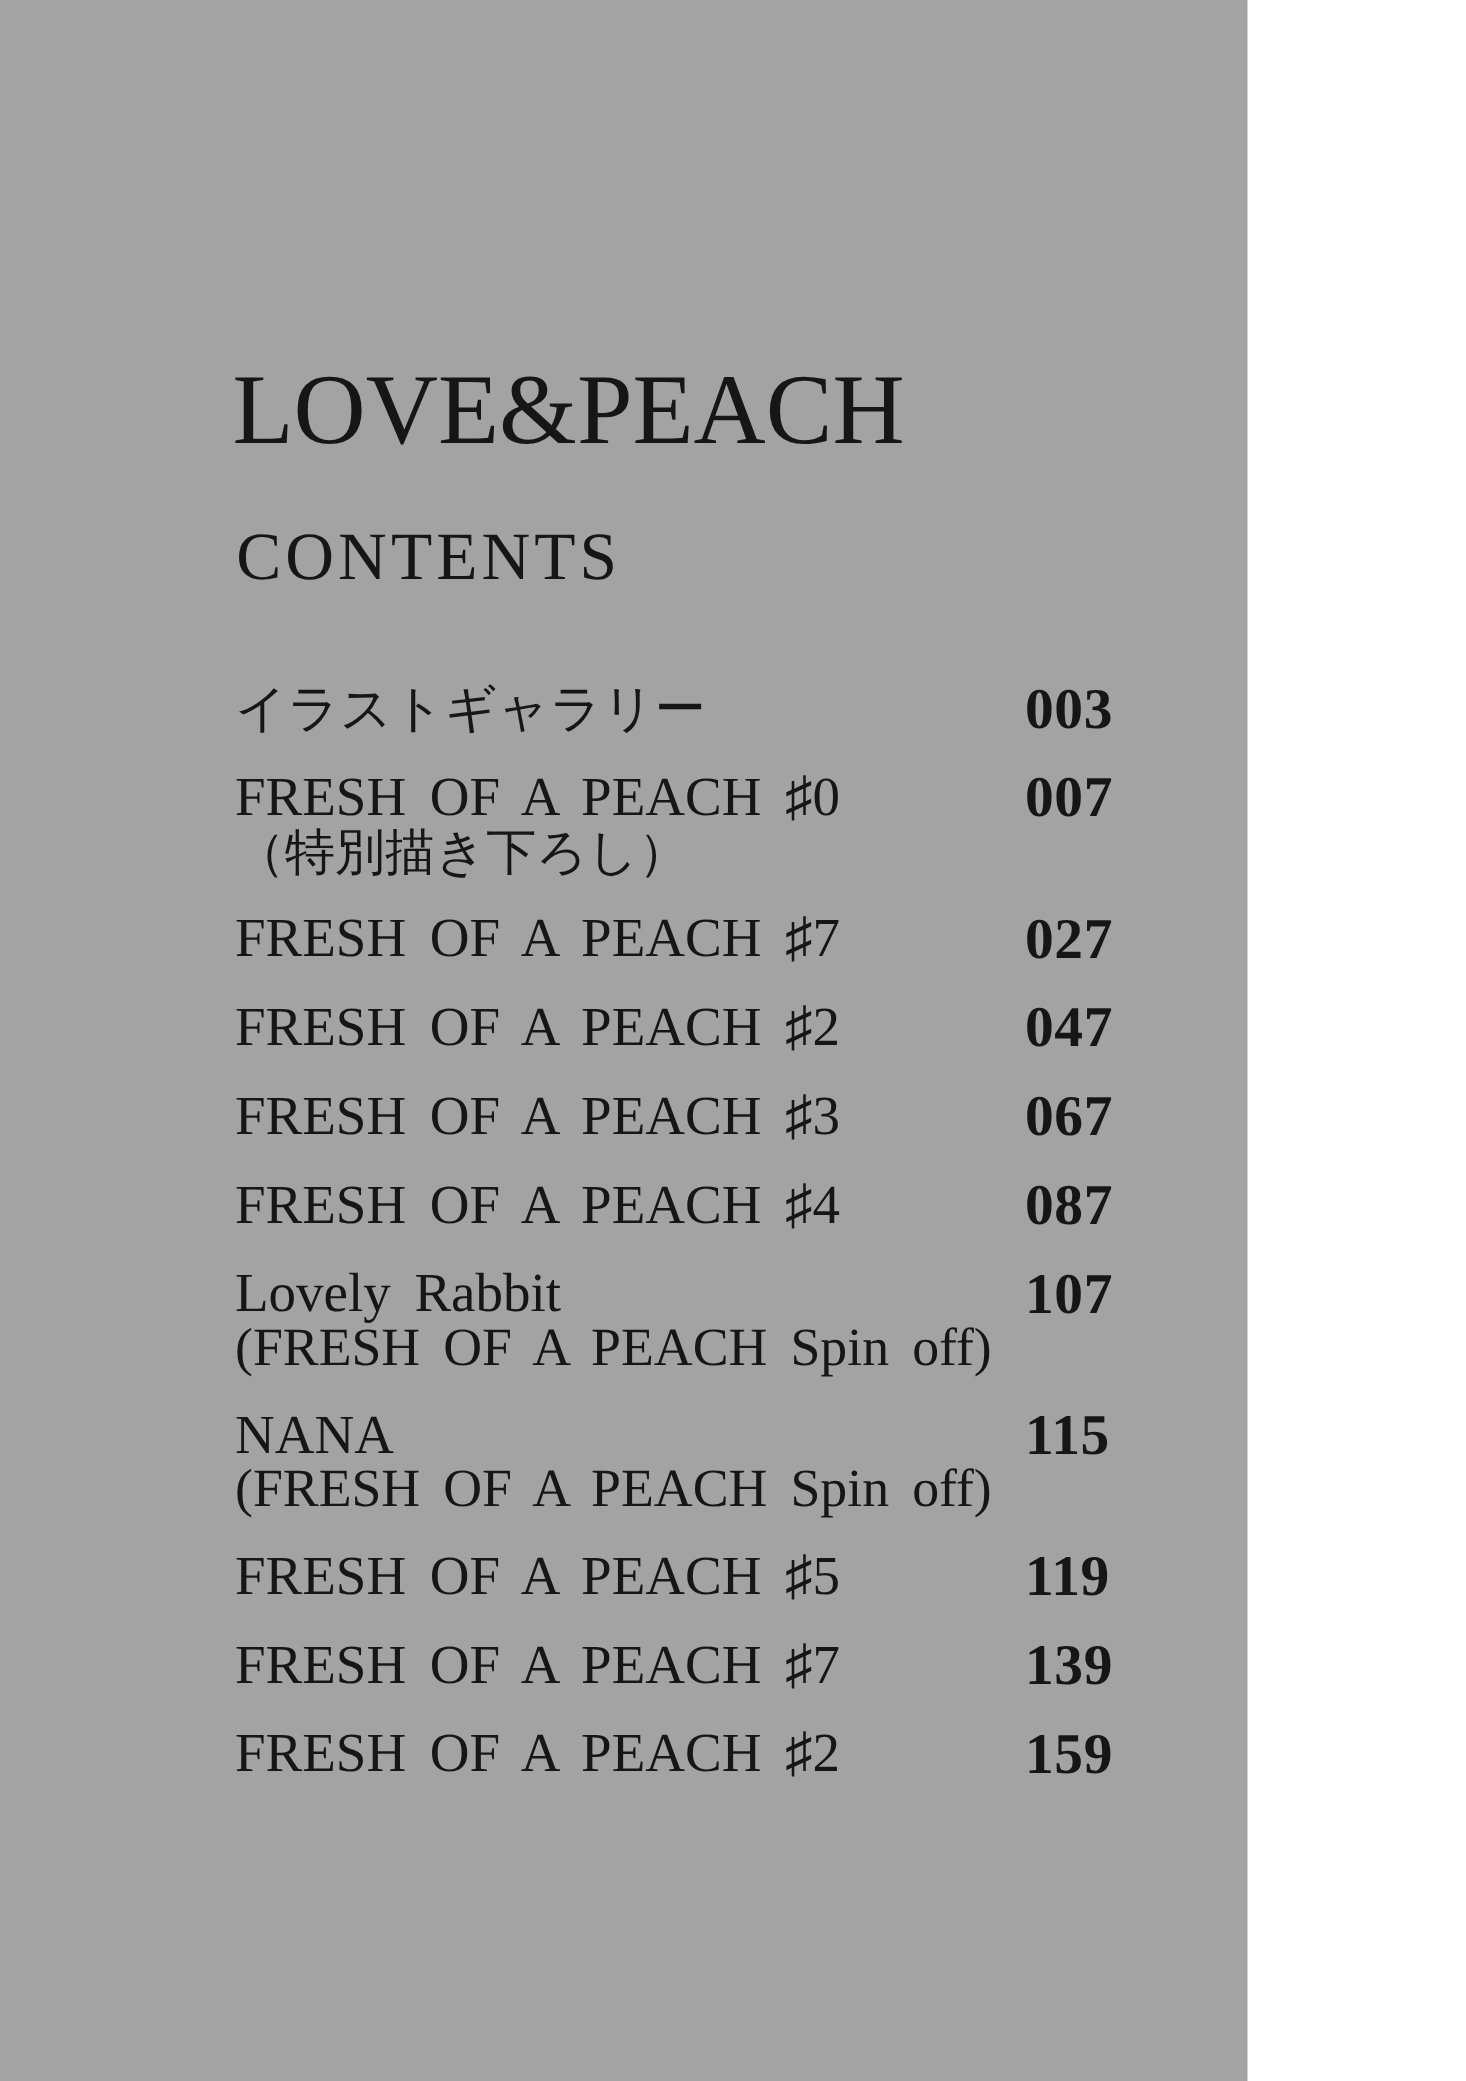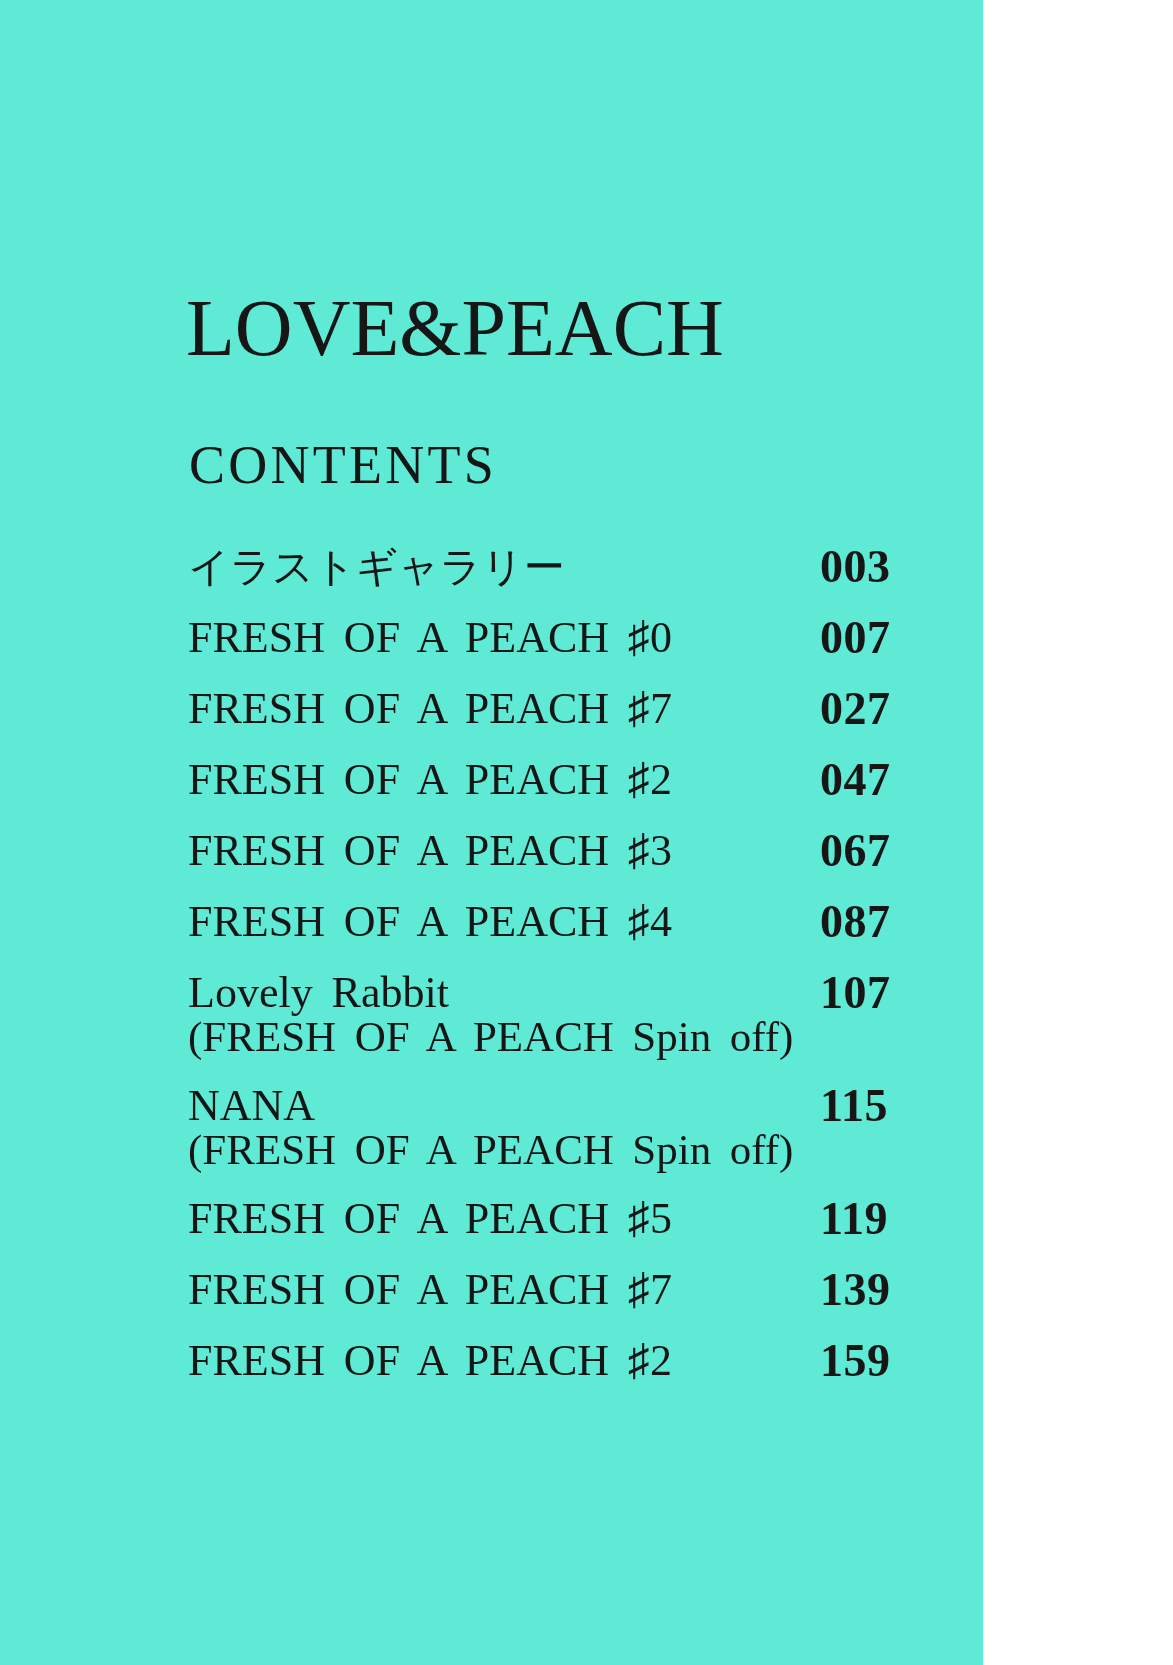--- a/index.html
+++ b/index.html
@@ -3,40 +3,41 @@
 <meta charset="utf-8">
 <style>
   html, body {
     margin: 0;
     padding: 0;
   }
   .page {
     position: relative;
     width: 983px;
     height: 1665px;
-    background: #5eead4;
+    background: #a3a3a3;
     overflow: hidden;
     font-family: "Liberation Serif", "DejaVu Serif", serif;
     color: #161616;
+    padding-left: 15px;
   }
   .book-title {
     position: absolute;
     left: 186px;
     top: 288px;
     margin: 0;
     font-size: 80px;
     font-weight: 500;
     line-height: 1;
     letter-spacing: 0;
     white-space: nowrap;
   }
   .contents-heading {
     position: absolute;
     left: 189px;
-    top: 438px;
+    top: 418px;
     margin: 0;
     font-size: 54px;
     font-weight: 500;
     line-height: 1;
     letter-spacing: 0.06em;
     white-space: nowrap;
   }
   .toc {
     position: absolute;
     left: 188px;
@@ -86,20 +87,21 @@
 
   <div class="toc">
 
     <div class="toc-row">
       <div class="entry-title jp">イラストギャラリー</div>
       <div class="entry-page">003</div>
     </div>
 
     <div class="toc-row">
       <div class="entry-title">FRESH OF A PEACH ♯0</div>
+      <div class="entry-subtitle jp">（特別描き下ろし）</div>
       <div class="entry-page">007</div>
     </div>
 
     <div class="toc-row">
       <div class="entry-title">FRESH OF A PEACH ♯7</div>
       <div class="entry-page">027</div>
     </div>
 
     <div class="toc-row">
       <div class="entry-title">FRESH OF A PEACH ♯2</div>

